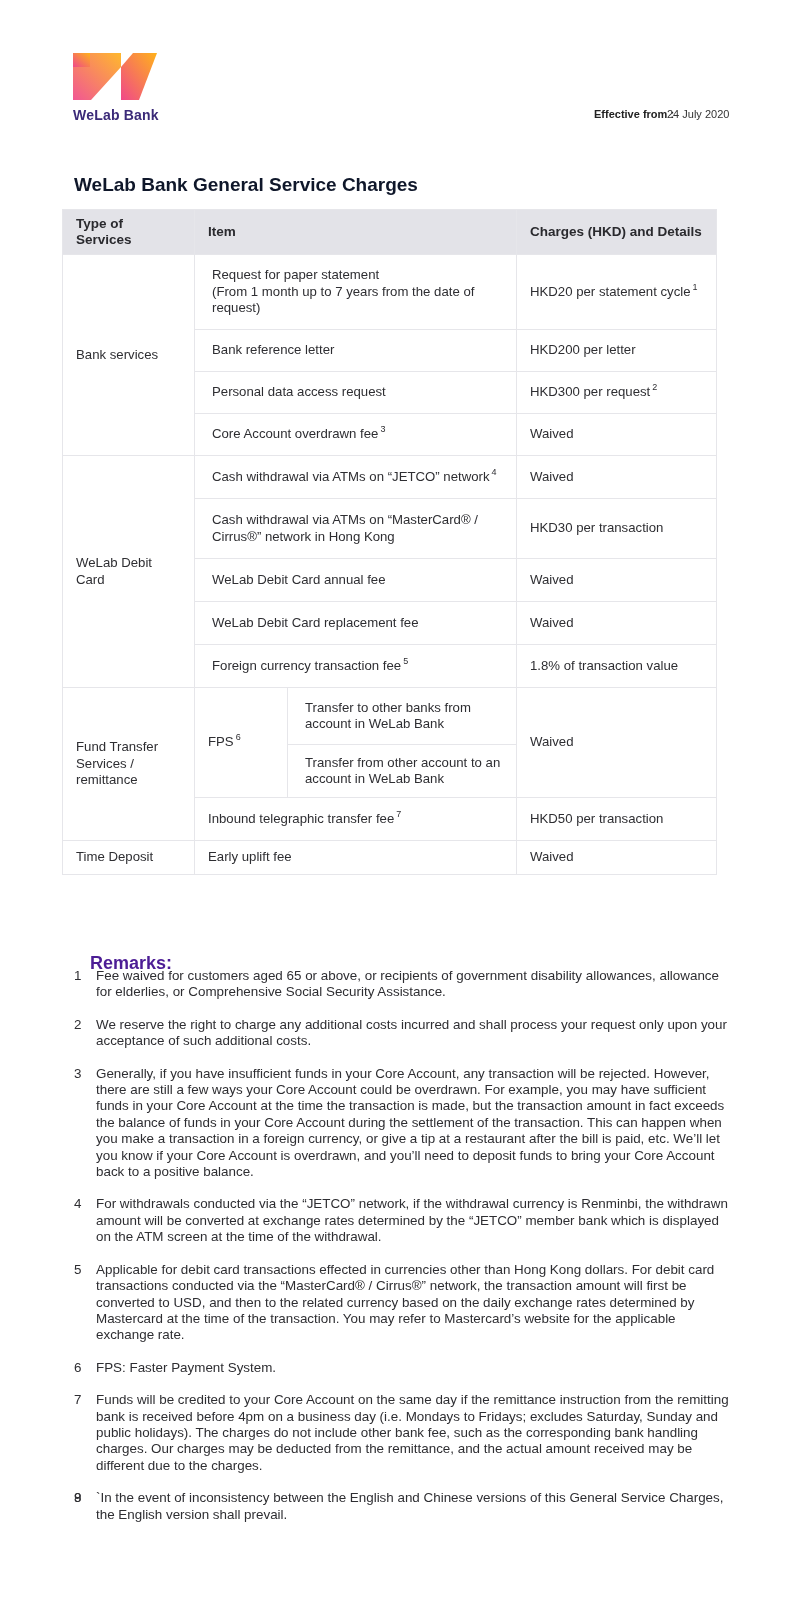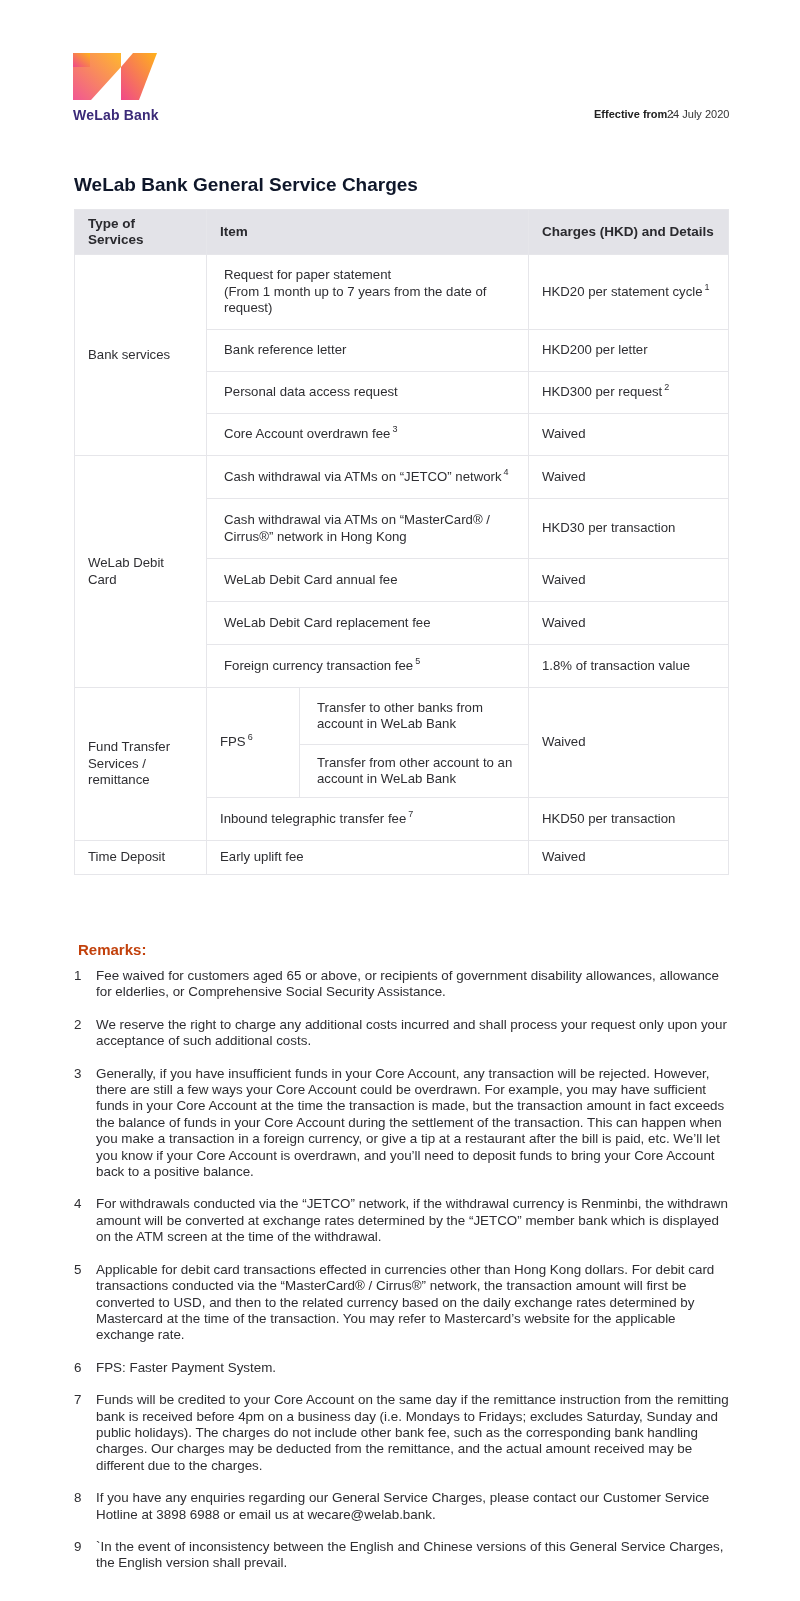--- a/index.html
+++ b/index.html
@@ -3,29 +3,29 @@
 <meta charset="utf-8">
 <style>
   html, body { margin: 0; padding: 0; background: #ffffff; }
   body { width: 800px; height: 1601px; position: relative; font-family: "Liberation Sans", sans-serif; color: #2b2b2f; overflow: hidden; }
   .logo { position: absolute; left: 73px; top: 53px; width: 90px; height: 70px; }
   .logo-word { position: absolute; left: 73px; top: 107px; font-size: 14px; font-weight: bold; color: #3b2a78; letter-spacing: 0.2px; }
   .effective { position: absolute; top: 108px; left: 562px; font-size: 11px; padding-left: 32px; }
   .effective .lbl { font-weight: bold; color: #222; }
   .effective .val { position: absolute; left: 105px; white-space: nowrap; color: #333; }
   .title { position: absolute; left: 74px; top: 174px; font-size: 19px; font-weight: bold; color: #0f172a; margin: 0; }
-  table.charges { position: absolute; left: 74px; top: 209px; width: 655px; border-collapse: collapse; font-size: 13.2px; color: #2e2e32; border-radius: 17px; }
+  table.charges { position: absolute; left: 62px; top: 209px; width: 655px; border-collapse: collapse; font-size: 13.2px; color: #2e2e32; border-radius: 17px; }
   table.charges th, table.charges td { border: 1px solid #e6e6ea; text-align: left; vertical-align: middle; line-height: 16.5px; }
   table.charges th { background: #e3e3e8; font-weight: bold; height: 44px; padding: 0 13px; font-size: 13.5px; color: #2a2a2e; }
   table.charges td { padding: 8px 13px; }
   td.type { width: 105px; }
   td.item { padding-left: 17px !important; }
   td.charge { width: 173px; }
   sup { font-size: 9px; vertical-align: 6px; line-height: 0; margin-left: 2px; }
-  .remarks-title { position: absolute; left: 74px; top: 937px; font-size: 15px; font-weight: bold; color: #c2410c; margin: 4px; }
+  .remarks-title { position: absolute; left: 74px; top: 937px; font-size: 18px; font-weight: bold; color: #4c1d95; margin: 16px; }
   ol.remarks { position: absolute; left: 74px; top: 968px; width: 660px; margin: 0; padding: 0; list-style: none; font-size: 13.4px; line-height: 16.4px; color: #2e2e32; }
   ol.remarks li { position: relative; padding-left: 22px; margin-bottom: 16px; }
   ol.remarks li .num { position: absolute; left: 0; top: 0; }
 </style>
 </head>
 <body>
 
 <svg class="logo" viewBox="0 0 90 70">
   <defs>
     <linearGradient id="lg" x1="0" y1="1" x2="1" y2="0">
@@ -124,15 +124,15 @@
 <h2 class="remarks-title">Remarks:</h2>
 
 <ol class="remarks">
   <li><span class="num">1</span><span>Fee waived for customers aged 65 or above, or recipients of government disability allowances, allowance for elderlies, or Comprehensive Social Security Assistance.</span></li>
   <li><span class="num">2</span><span>We reserve the right to charge any additional costs incurred and shall process your request only upon your acceptance of such additional costs.</span></li>
   <li><span class="num">3</span><span>Generally, if you have insufficient funds in your Core Account, any transaction will be rejected. However, there are still a few ways your Core Account could be overdrawn. For example, you may have sufficient funds in your Core Account at the time the transaction is made, but the transaction amount in fact exceeds the balance of funds in your Core Account during the settlement of the transaction. This can happen when you make a transaction in a foreign currency, or give a tip at a restaurant after the bill is paid, etc. We’ll let you know if your Core Account is overdrawn, and you’ll need to deposit funds to bring your Core Account back to a positive balance.</span></li>
   <li><span class="num">4</span><span>For withdrawals conducted via the “JETCO” network, if the withdrawal currency is Renminbi, the withdrawn amount will be converted at exchange rates determined by the “JETCO” member bank which is displayed on the ATM screen at the time of the withdrawal.</span></li>
   <li><span class="num">5</span><span>Applicable for debit card transactions effected in currencies other than Hong Kong dollars. For debit card transactions conducted via the “MasterCard® / Cirrus®” network, the transaction amount will first be converted to USD, and then to the related currency based on the daily exchange rates determined by Mastercard at the time of the transaction. You may refer to Mastercard’s website for the applicable exchange rate.</span></li>
   <li><span class="num">6</span><span>FPS: Faster Payment System.</span></li>
   <li><span class="num">7</span><span>Funds will be credited to your Core Account on the same day if the remittance instruction from the remitting bank is received before 4pm on a business day (i.e. Mondays to Fridays; excludes Saturday, Sunday and public holidays). The charges do not include other bank fee, such as the corresponding bank handling charges. Our charges may be deducted from the remittance, and the actual amount received may be different due to the charges.</span></li>
-  <li><span class="num">8</span><span>If you have any enquiries regarding our General Service Charges, please contact our Customer Service Hotline at 3898 6988 or email us at wecare@welab.bank.</span></li>
+  <li><span class="num">8</span></li>
   <li><span class="num">9</span><span>`In the event of inconsistency between the English and Chinese versions of this General Service Charges, the English version shall prevail.</span></li>
 </ol>
 
 </body></html>

